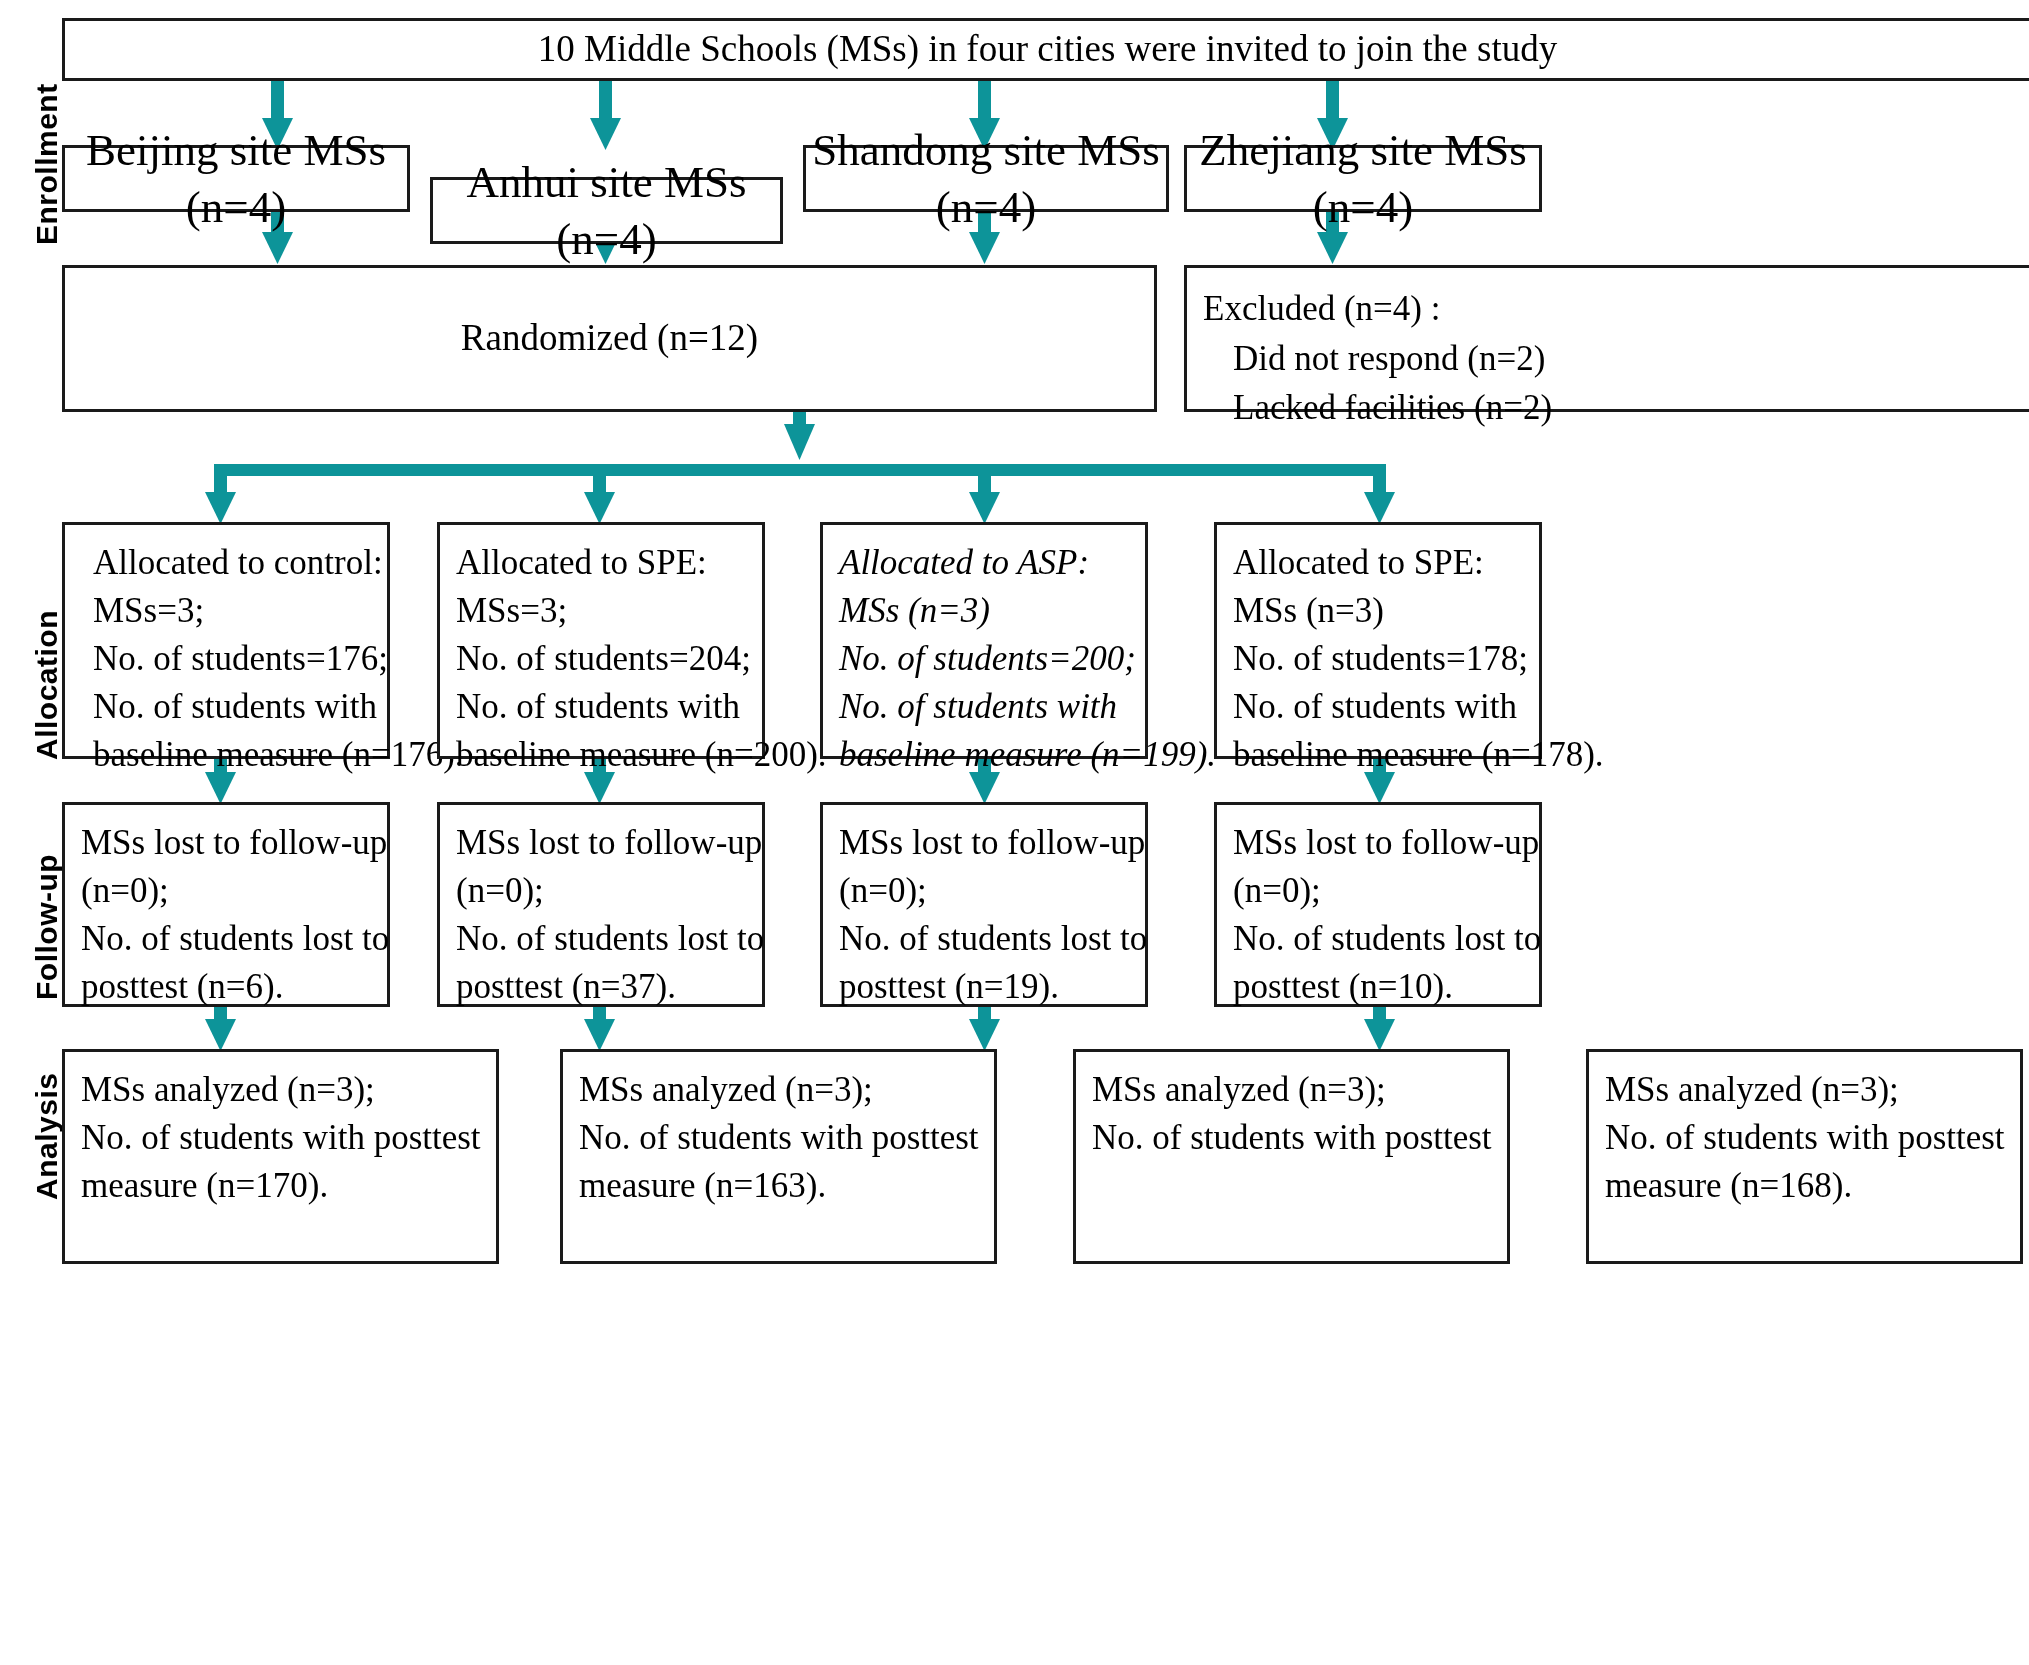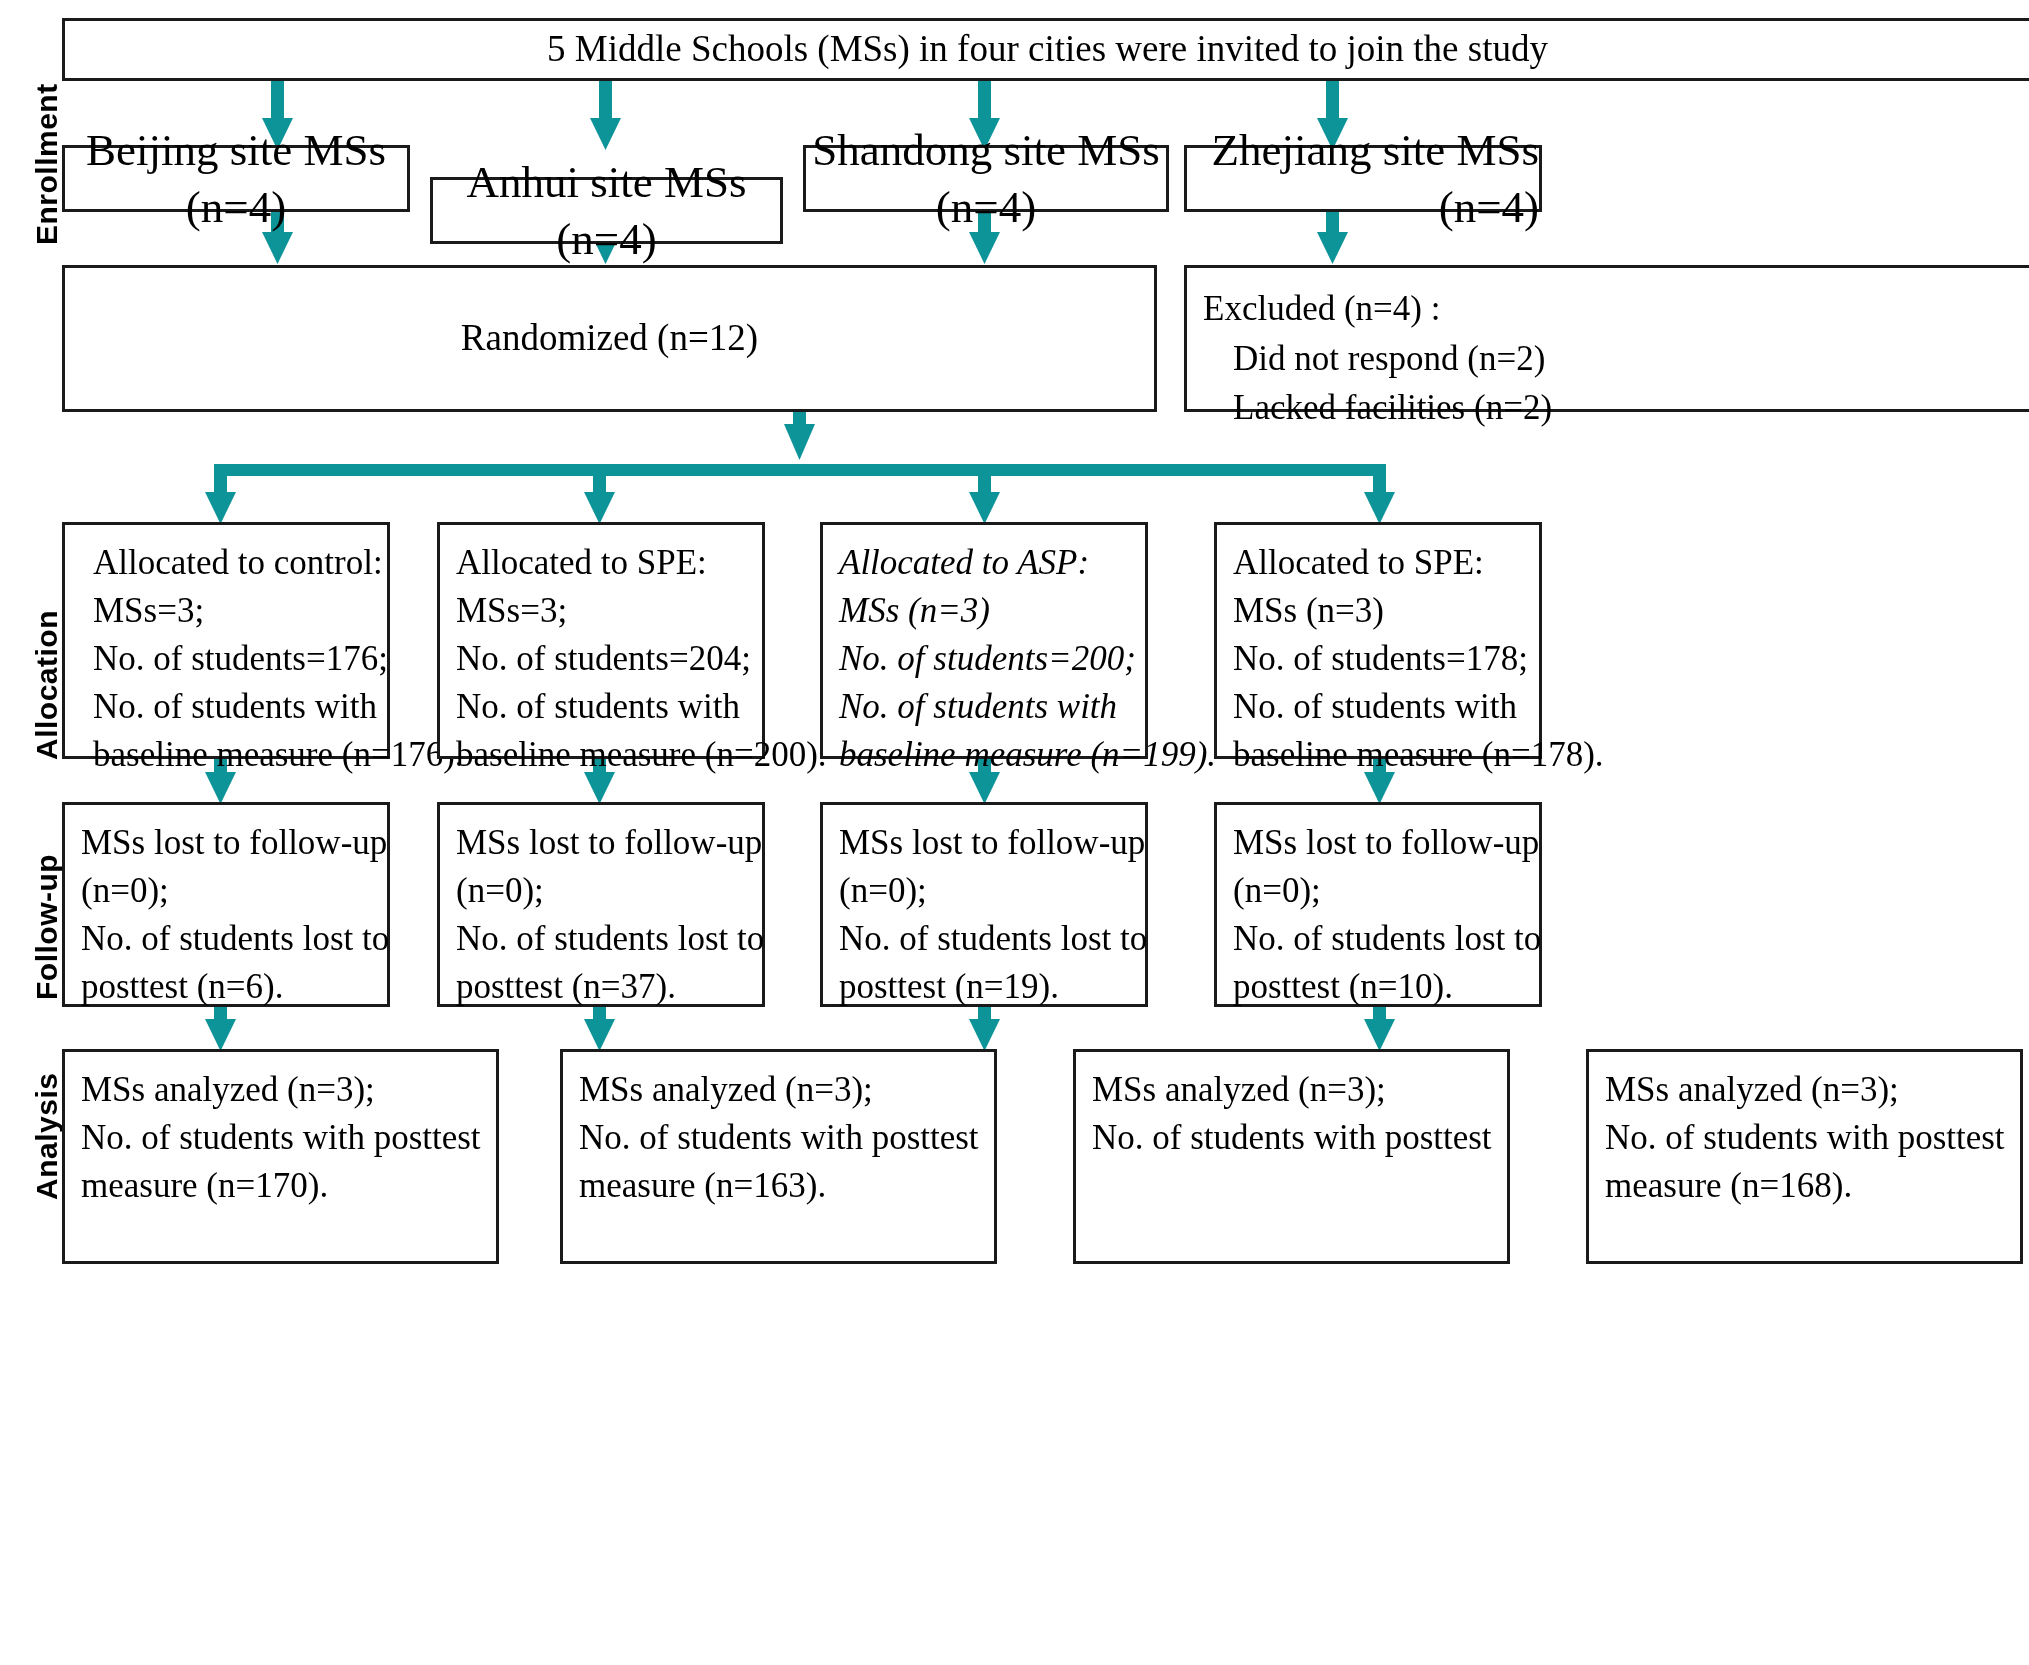--- a/index.html
+++ b/index.html
@@ -162,33 +162,33 @@
       </g>
     </g>
   </svg>
 
   <div class="stage" style="left:30px; top:245px;">Enrollment</div>
   <div class="stage" style="left:30px; top:760px;">Allocation</div>
   <div class="stage" style="left:30px; top:1000px;">Follow-up</div>
   <div class="stage" style="left:30px; top:1200px;">Analysis</div>
 
   <div class="box center t-title" style="left:62px; top:18px; width:1971px; height:63px;">
-    <span>5 Middle Schools (MSs) in four cities were invited to join the study</span>
+    <span>10 Middle Schools (MSs) in four cities were invited to join the study</span>
   </div>
 
   <div class="box center t-site" style="left:62px; top:145px; width:348px; height:67px;">
     <span>Beijing site MSs (n=4)</span>
   </div>
   <div class="box center t-site" style="left:430px; top:145px; width:353px; height:67px;margin-top:32px;">
     <span>Anhui site MSs (n=4)</span>
   </div>
   <div class="box center t-site" style="left:803px; top:145px; width:366px; height:67px;justify-content:flex-end;">
     <span>Shandong site MSs (n=4)</span>
   </div>
-  <div class="box center t-site" style="left:1184px; top:145px; width:358px; height:67px;text-align:right;">
+  <div class="box center t-site" style="left:1184px; top:145px; width:358px; height:67px;">
     <span>Zhejiang site MSs (n=4)</span>
   </div>
 
   <div class="box center t-rand" style="left:62px; top:265px; width:1095px; height:147px;">
     <span>Randomized  (n=12)</span>
   </div>
 
   <div class="box topleft t-excl" style="left:1184px; top:265px; width:849px; height:147px; padding-top:16px;">
     <span class="line">Excluded (n=4) :</span>
     <span class="line indent">Did not respond (n=2)</span>

